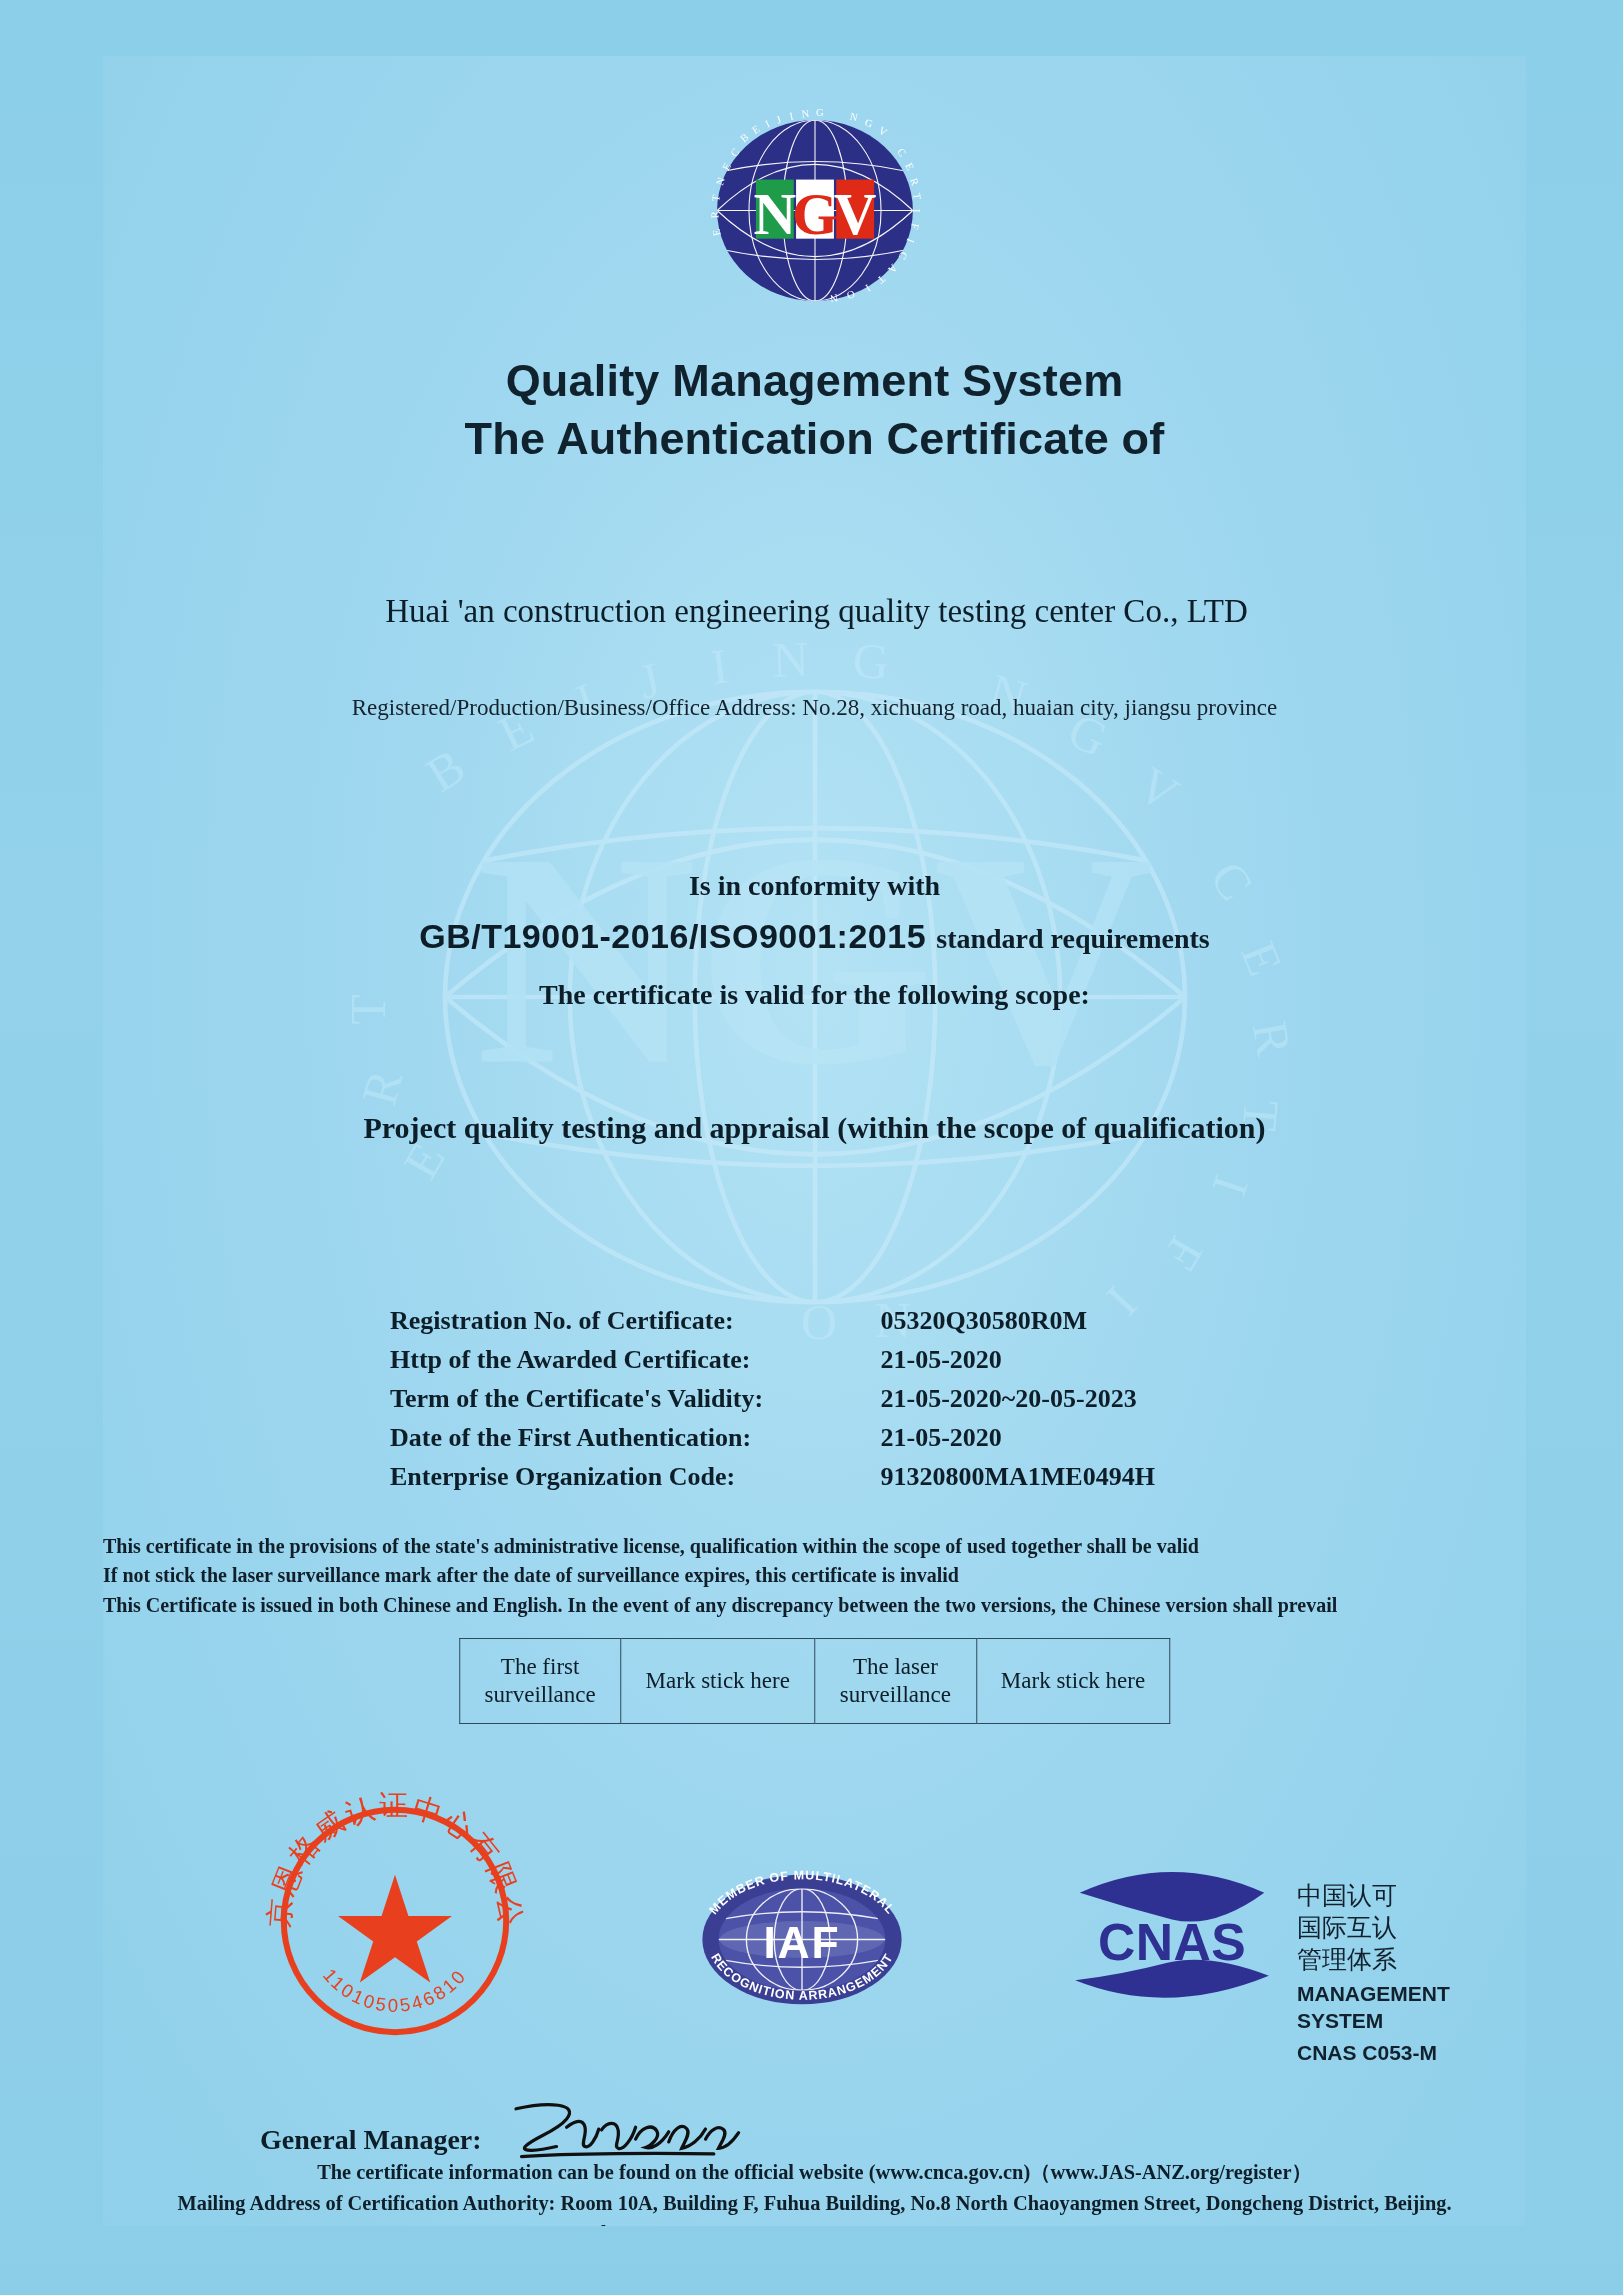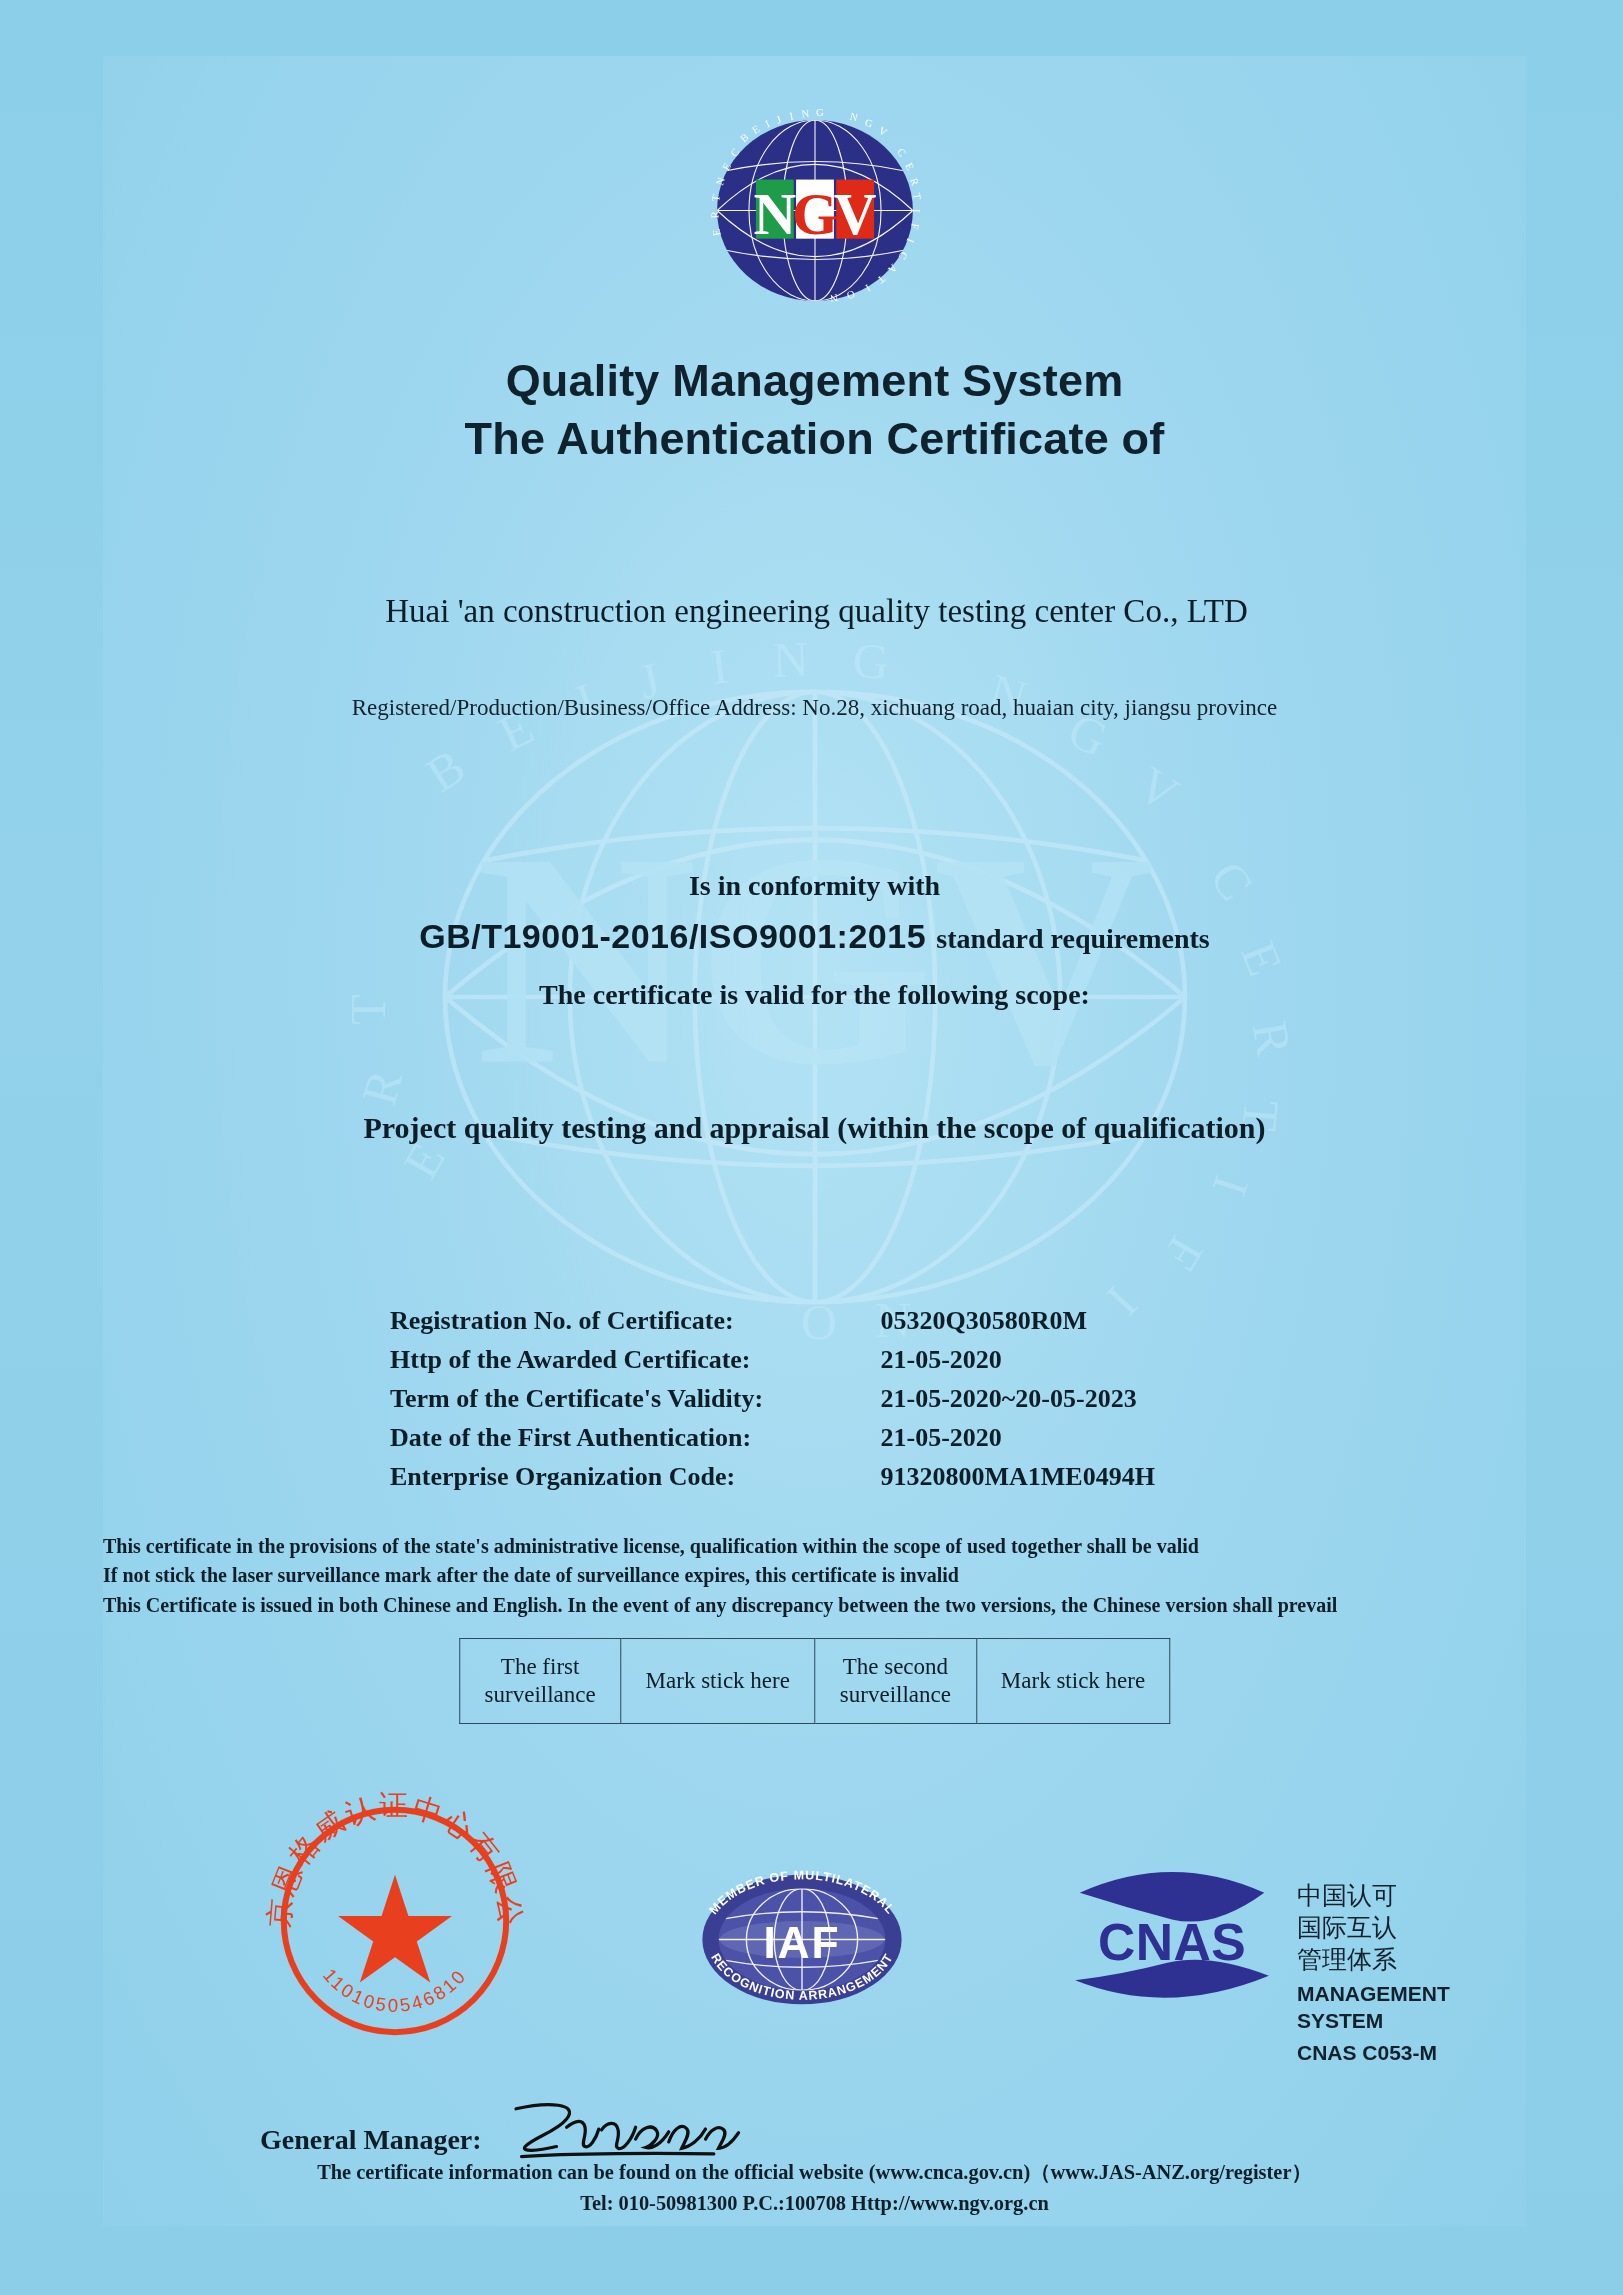--- a/index.html
+++ b/index.html
@@ -424,21 +424,21 @@
 
     <table id="surv-table">
       <tbody>
           <tr>
         <td class="narrow">
           <span>The first</span><br>
           <span>surveillance</span>
         </td>
         <td class="wide">Mark stick here</td>
         <td class="narrow">
-          <span>The second</span><br>
+          <span>The laser</span><br>
           <span>surveillance</span>
         </td>
         <td class="wide">Mark stick here</td>
       </tr>
     </tbody>
       </table>
 
     <div id="seal-red">
       <svg viewBox="0 0 600 600" xmlns="http://www.w3.org/2000/svg">
         <defs>
@@ -514,18 +514,19 @@
             <path d="M372 102 C382 74 398 62 410 72 C422 82 404 106 400 116 C420 112 440 96 452 74"></path>
             <path d="M452 96 C462 76 478 66 490 74 C502 82 486 104 480 116 C496 116 512 100 524 82"></path>
             <path d="M52 134 C150 126 370 126 470 128"></path>
           </g>
         </svg>
       </div>
     </div>
 
     <div class="footer">
       <div>The certificate information can be found on the official website (www.cnca.gov.cn)（www.JAS-ANZ.org/register）</div>
+      <div>Mailing Address of Certification Authority: Room 10A, Building F, Fuhua Building, No.8 North Chaoyangmen Street, Dongcheng District, Beijing.</div>
       <div>Tel: 010-50981300    P.C.:100708    Http://www.ngv.org.cn</div>
     </div>
 
   </div>
 </div>
 
 
 </body></html>

